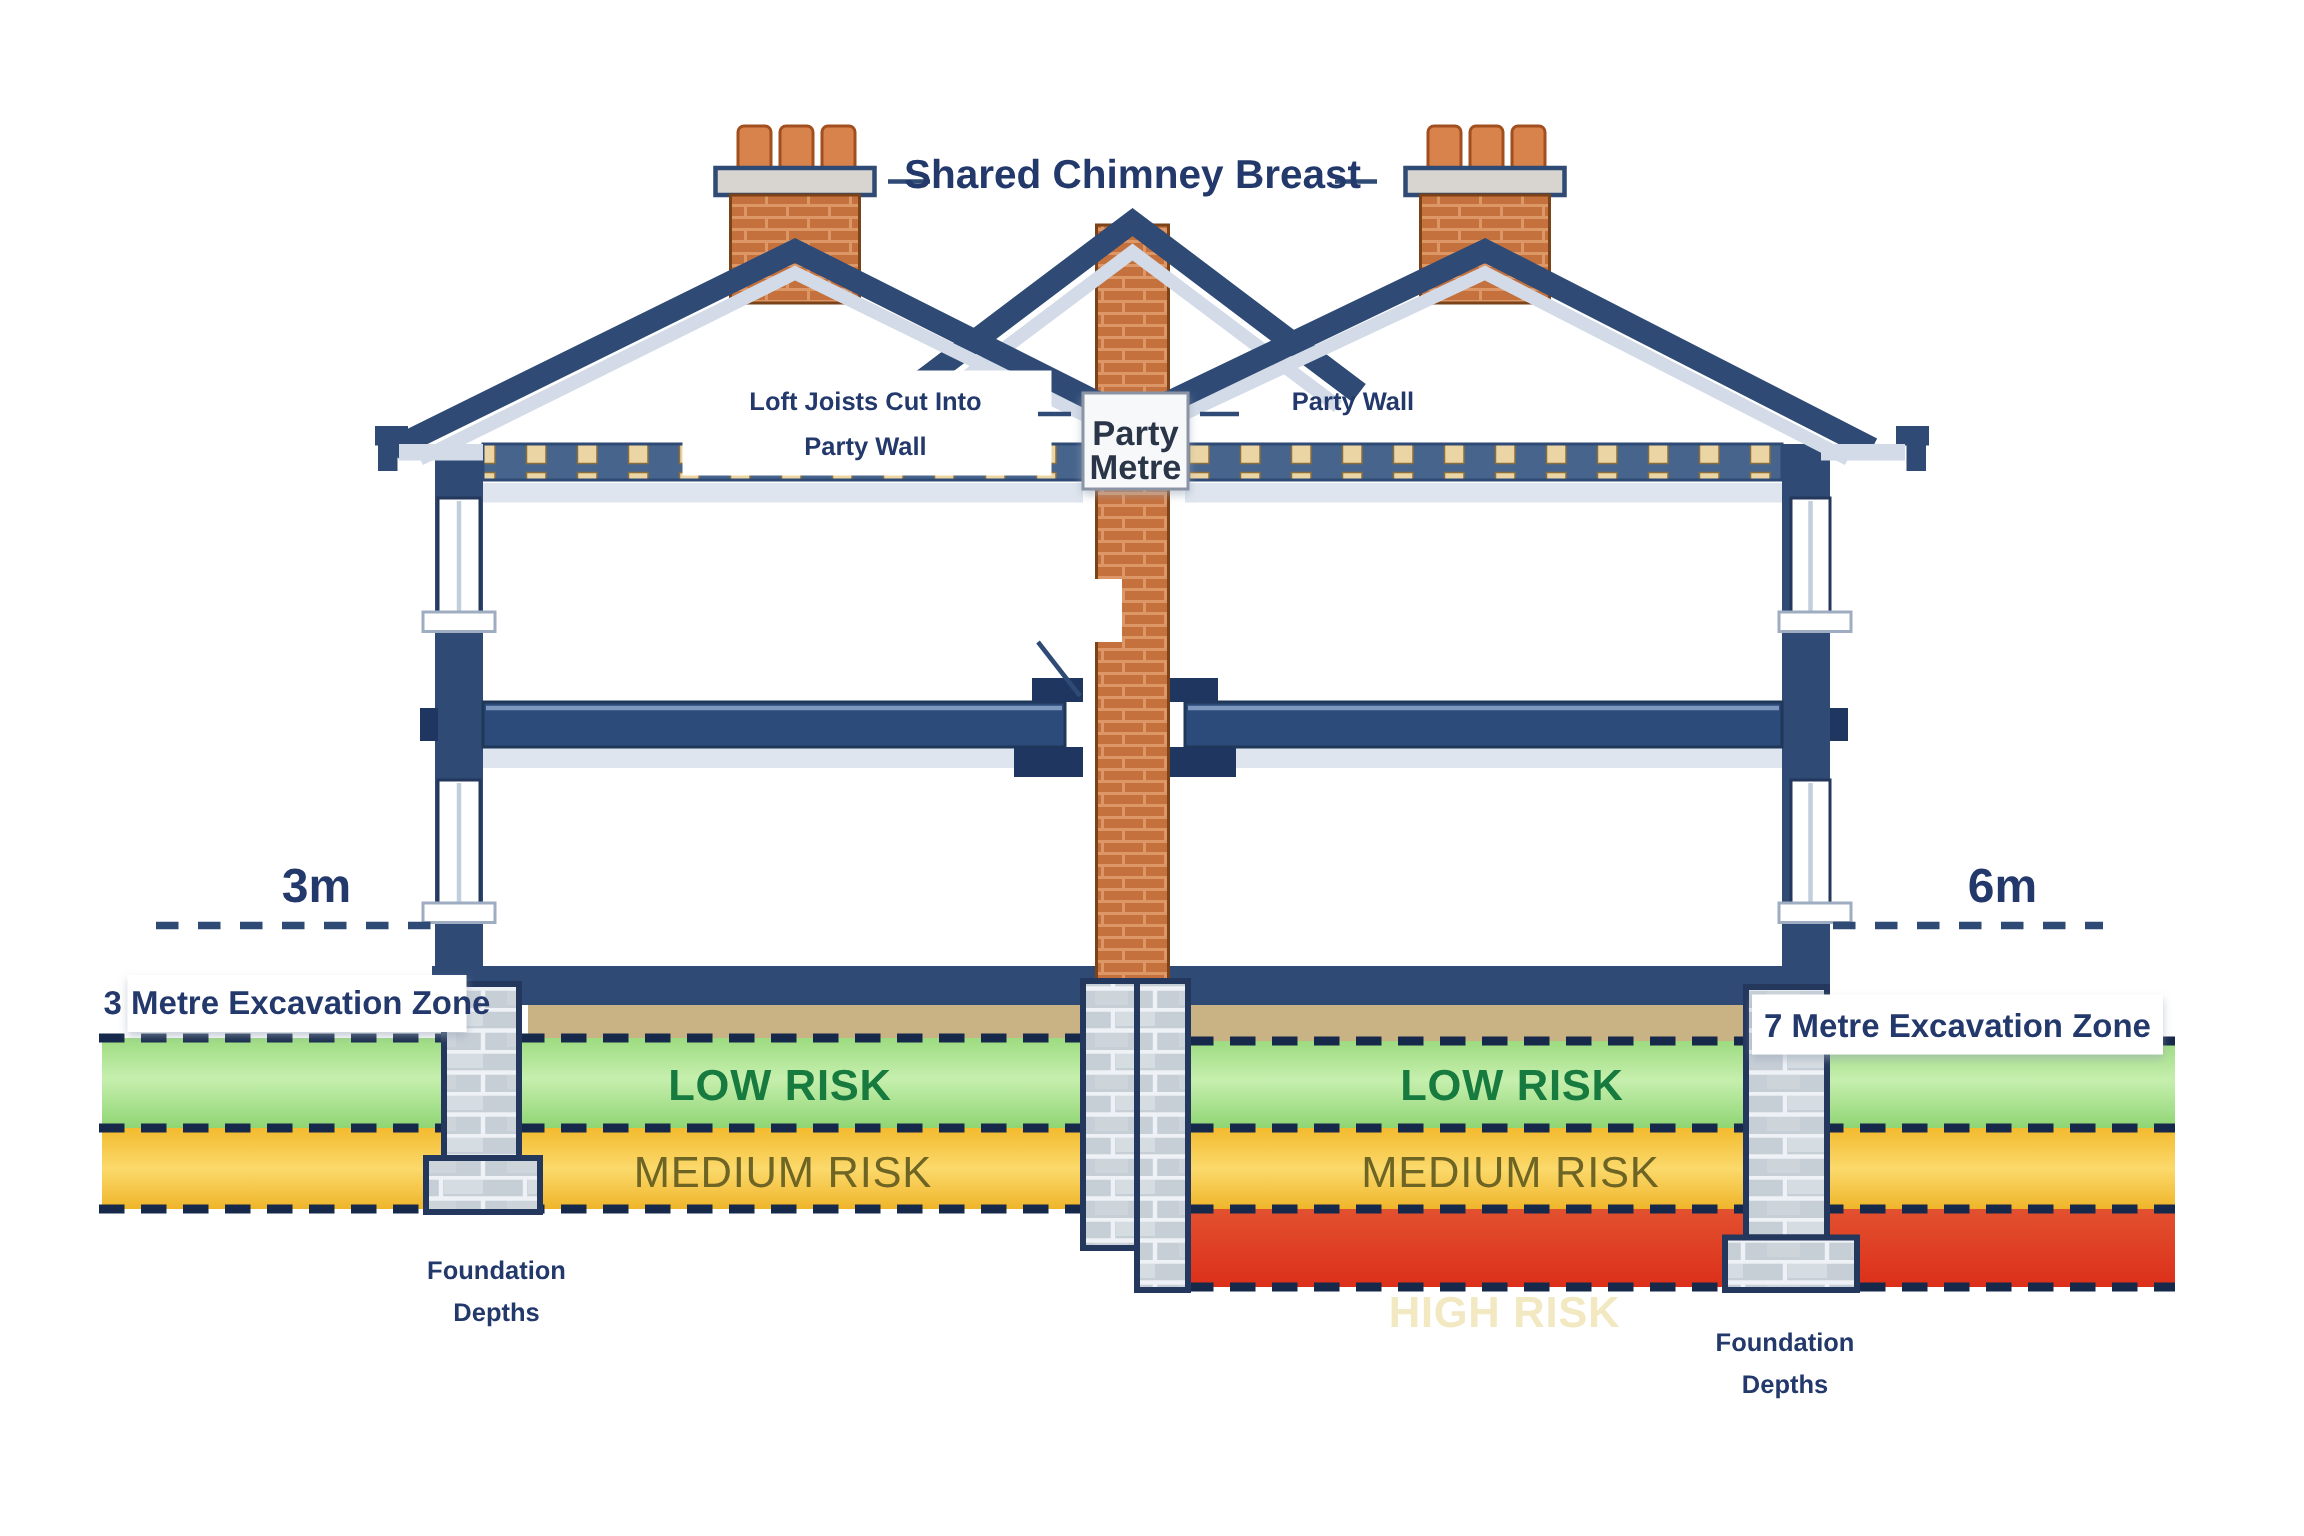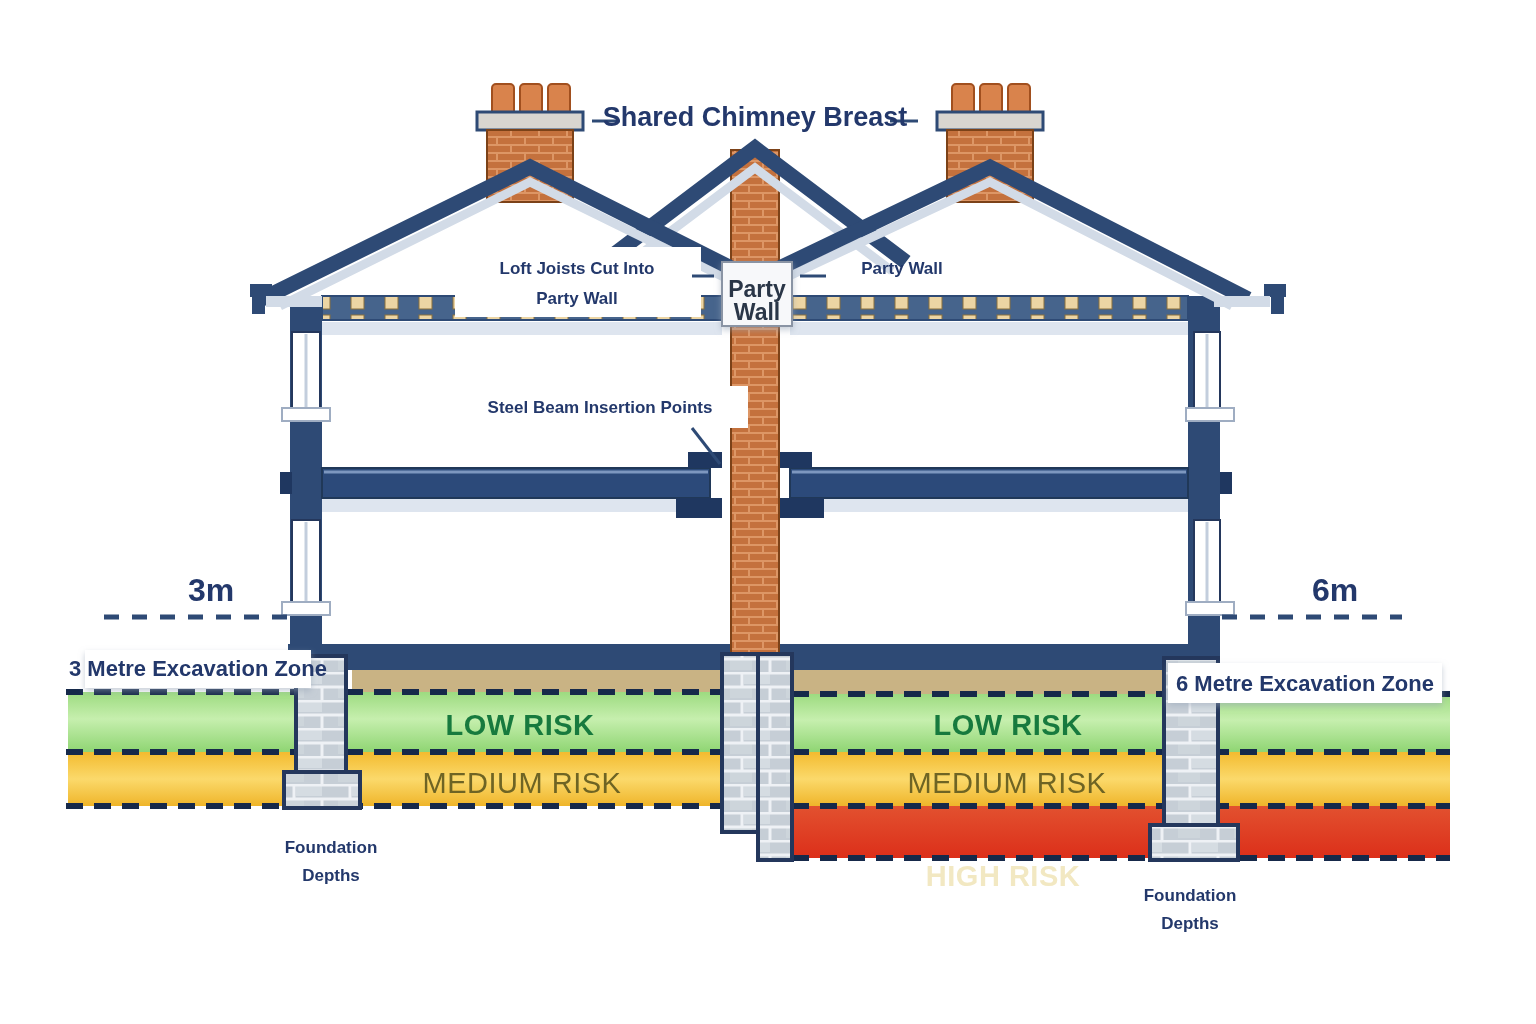--- a/index.html
+++ b/index.html
@@ -202,31 +202,30 @@
     </g>
   </g>
 </svg>
 
 <div class="lbl sz27" style="left:755px;top:117px;">Shared Chimney Breast</div>
 
 <div class="lbl sz25" style="left:577px;top:268px;">Loft Joists Cut Into</div>
 <div class="lbl sz25" style="left:577px;top:298px;">Party Wall</div>
 
 <div class="lbl sz23 box-text" style="left:757px;top:289px;">Party</div>
-<div class="lbl sz23 box-text" style="left:757px;top:312px;">Wall</div>
+<div class="lbl sz23 box-text" style="left:757px;top:312px;">Metre</div>
 
 <div class="lbl sz25" style="left:902px;top:268px;">Party Wall</div>
 
-<div class="lbl sz25" style="left:600px;top:407px;">Steel Beam Insertion Points</div>
 
 <div class="lbl sz31" style="left:211px;top:590px;">3m</div>
 <div class="lbl sz31" style="left:1291px;top:590px;margin-left:44px;">6m</div>
 
 <div class="lbl sz22" style="left:198px;top:669px;">3 Metre Excavation Zone</div>
-<div class="lbl sz22" style="left:1305px;top:684px;">6 Metre Excavation Zone</div>
+<div class="lbl sz22" style="left:1305px;top:684px;">7 Metre Excavation Zone</div>
 
 <div class="lbl sz29 low-risk" style="left:520px;top:725px;">LOW RISK</div>
 <div class="lbl sz29 med-risk" style="left:522px;top:783px;">MEDIUM RISK</div>
 <div class="lbl sz29 low-risk" style="left:1008px;top:725px;">LOW RISK</div>
 <div class="lbl sz29 med-risk" style="left:1007px;top:783px;">MEDIUM RISK</div>
 <div class="lbl sz29 high-risk" style="left:1003px;top:833px;margin-top:43px;">HIGH RISK</div>
 
 <div class="lbl sz25" style="left:331px;top:847px;">Foundation</div>
 <div class="lbl sz25" style="left:331px;top:875px;">Depths</div>
 <div class="lbl sz25" style="left:1190px;top:895px;">Foundation</div>

